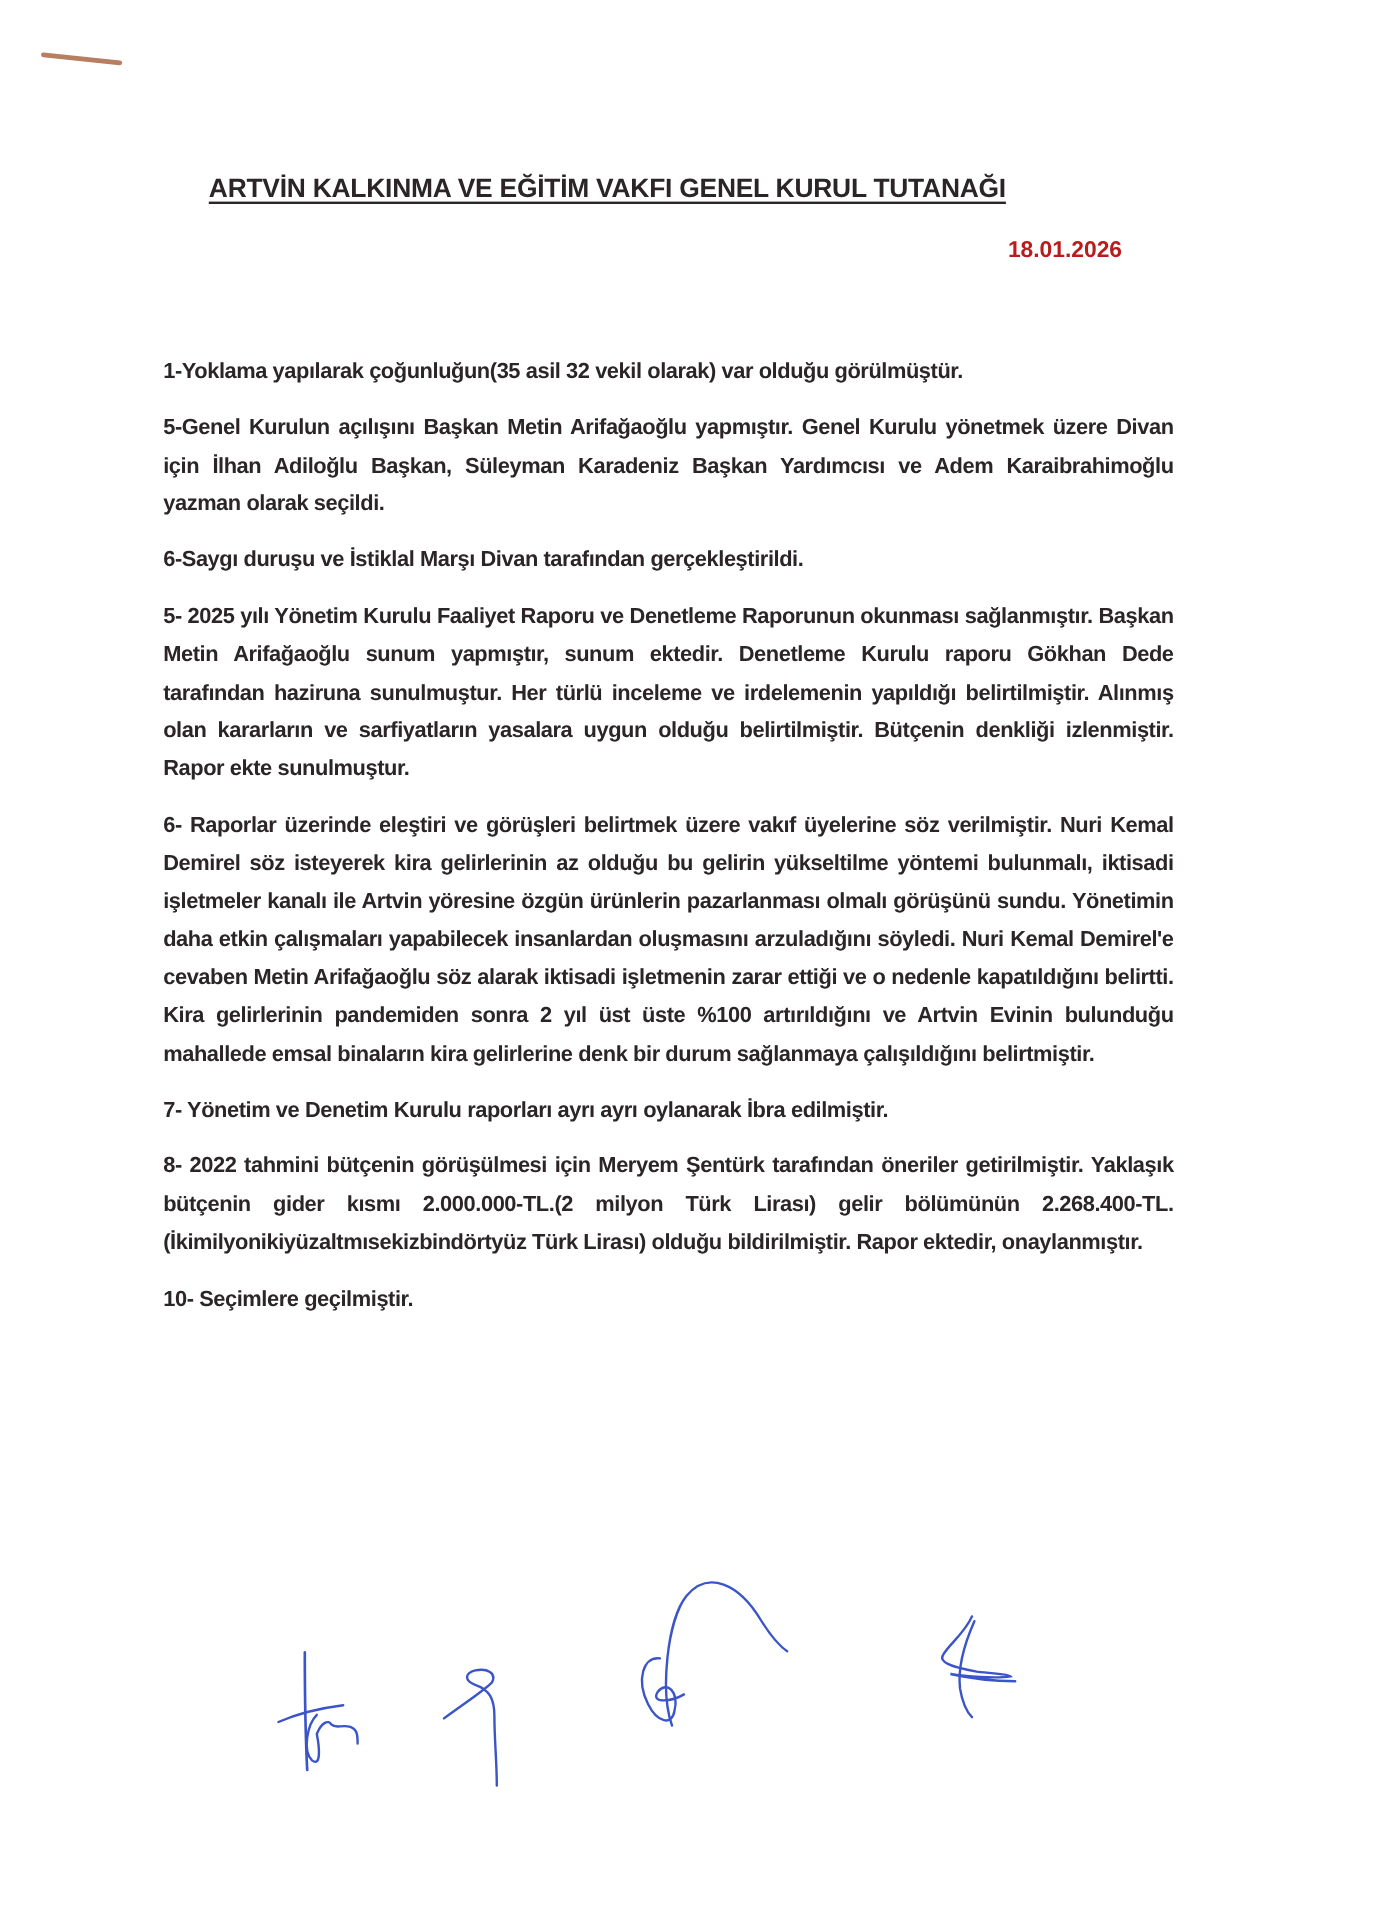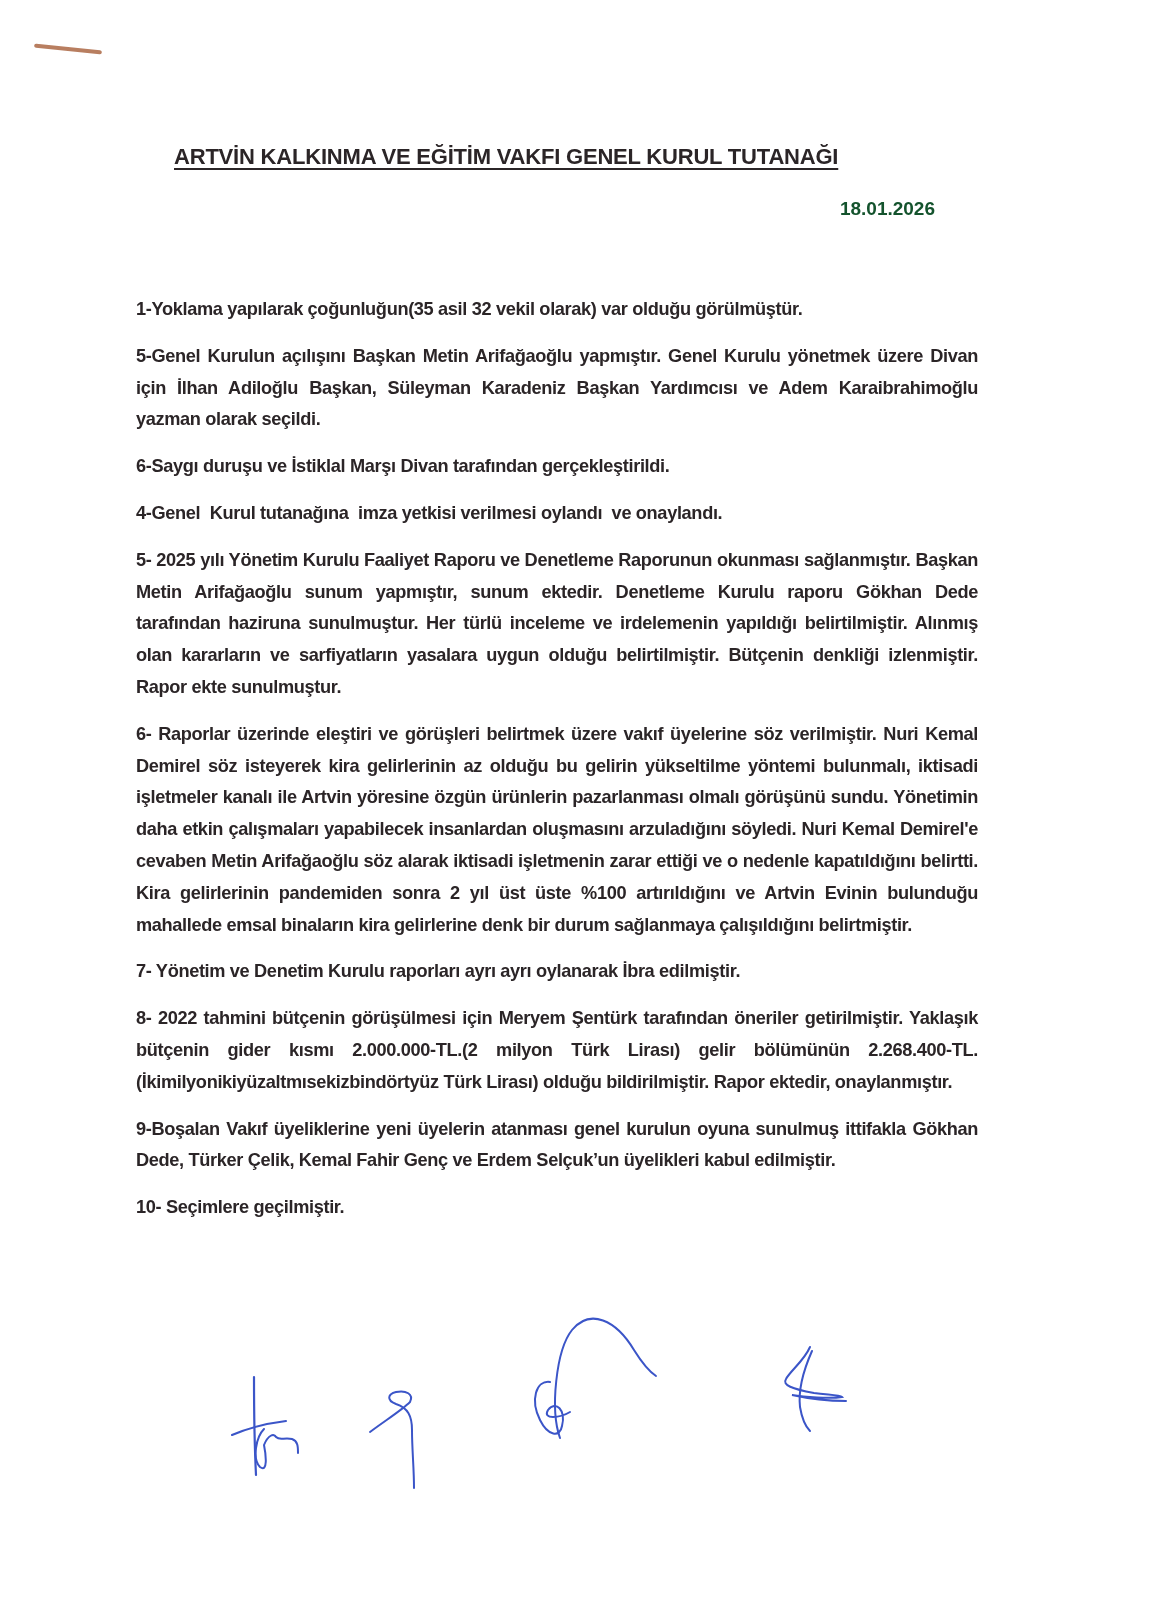--- a/index.html
+++ b/index.html
@@ -39,21 +39,21 @@
       text-decoration-thickness: 2px;
       white-space: nowrap;
       color: #2b2527;
     }
     .date {
       position: absolute;
       right: 228px;
       top: 198px;
       font-size: 19px;
       font-weight: bold;
-      color: #14532d;
+      color: #b91c1c;
     }
     .body {
       position: absolute;
       left: 136px;
       top: 294px;
       width: 843px;
       font-size: 18.2px;
       font-weight: bold;
       line-height: 31.8px;
       letter-spacing: -0.35px;
@@ -85,26 +85,24 @@
 <div class="scan-mark"></div>
 
 <div class="title">ARTVİN KALKINMA VE EĞİTİM VAKFI GENEL KURUL TUTANAĞI</div>
 
 <div class="date">18.01.2026</div>
 
 <div class="body">
   <p class="item single">1-Yoklama yapılarak çoğunluğun(35 asil 32 vekil olarak) var olduğu görülmüştür.</p>
   <p class="item">5-Genel Kurulun açılışını Başkan Metin Arifağaoğlu yapmıştır. Genel Kurulu yönetmek üzere Divan için İlhan Adiloğlu Başkan, Süleyman Karadeniz Başkan Yardımcısı ve Adem Karaibrahimoğlu yazman olarak seçildi.</p>
   <p class="item single">6-Saygı duruşu ve İstiklal Marşı Divan tarafından gerçekleştirildi.</p>
-  <p class="item single" style="white-space: pre-wrap;">4-Genel  Kurul tutanağına  imza yetkisi verilmesi oylandı  ve onaylandı.</p>
   <p class="item">5- 2025 yılı Yönetim Kurulu Faaliyet Raporu ve Denetleme Raporunun  okunması sağlanmıştır. Başkan Metin Arifağaoğlu sunum yapmıştır, sunum ektedir. Denetleme Kurulu raporu Gökhan Dede tarafından haziruna sunulmuştur. Her türlü inceleme ve irdelemenin yapıldığı  belirtilmiştir. Alınmış olan kararların ve sarfiyatların yasalara uygun olduğu belirtilmiştir. Bütçenin denkliği izlenmiştir. Rapor ekte sunulmuştur.</p>
   <p class="item">6- Raporlar üzerinde eleştiri ve görüşleri belirtmek üzere vakıf üyelerine söz verilmiştir. Nuri Kemal Demirel söz isteyerek kira gelirlerinin az olduğu bu gelirin yükseltilme yöntemi bulunmalı, iktisadi işletmeler kanalı ile Artvin yöresine özgün ürünlerin pazarlanması olmalı görüşünü sundu. Yönetimin daha etkin çalışmaları yapabilecek insanlardan oluşmasını arzuladığını söyledi. Nuri Kemal Demirel'e cevaben Metin Arifağaoğlu söz alarak iktisadi işletmenin zarar ettiği ve o nedenle kapatıldığını belirtti. Kira gelirlerinin pandemiden sonra 2 yıl üst üste %100 artırıldığını ve Artvin Evinin bulunduğu mahallede  emsal binaların kira gelirlerine denk bir durum sağlanmaya çalışıldığını belirtmiştir.</p>
   <p class="item single">7- Yönetim ve Denetim Kurulu raporları ayrı ayrı oylanarak İbra edilmiştir.</p>
   <p class="item">8- 2022 tahmini bütçenin görüşülmesi için  Meryem Şentürk tarafından öneriler getirilmiştir. Yaklaşık bütçenin gider kısmı 2.000.000-TL.(2 milyon Türk Lirası) gelir bölümünün 2.268.400-TL.(İkimilyonikiyüzaltmısekizbindörtyüz Türk Lirası)  olduğu bildirilmiştir. Rapor ektedir, onaylanmıştır.</p>
-  <p class="item">9-Boşalan Vakıf üyeliklerine  yeni üyelerin atanması  genel kurulun oyuna sunulmuş ittifakla Gökhan Dede, Türker Çelik, Kemal Fahir Genç ve Erdem Selçuk’un üyelikleri kabul edilmiştir.</p>
   <p class="item single">10- Seçimlere geçilmiştir.</p>
 </div>
 
 <div class="signatures">
 
   <div class="signature" style="left: 30px; top: 65px;">
     <svg width="90" height="110" viewBox="0 0 90 110">
       <path d="M24 2 C24 30, 24 60, 26 100" fill="none" stroke="#3b55c8" stroke-width="2.2" stroke-linecap="round"></path>
       <path d="M2 60 C20 52, 40 48, 56 46" fill="none" stroke="#3b55c8" stroke-width="2" stroke-linecap="round"></path>
       <path d="M34 54 C26 62, 22 84, 30 92 C38 98, 36 80, 34 70 C38 60, 44 58, 46 62 C50 66, 54 62, 62 64 C68 66, 68 72, 68 78" fill="none" stroke="#3b55c8" stroke-width="2" stroke-linecap="round"></path>

